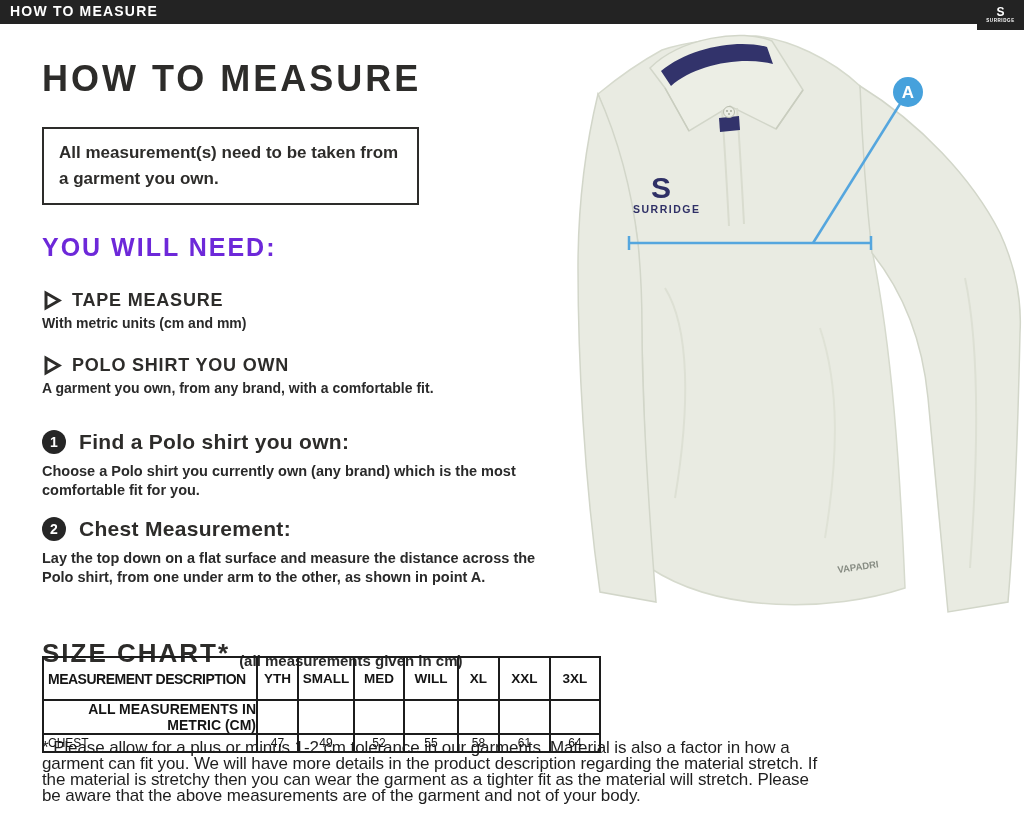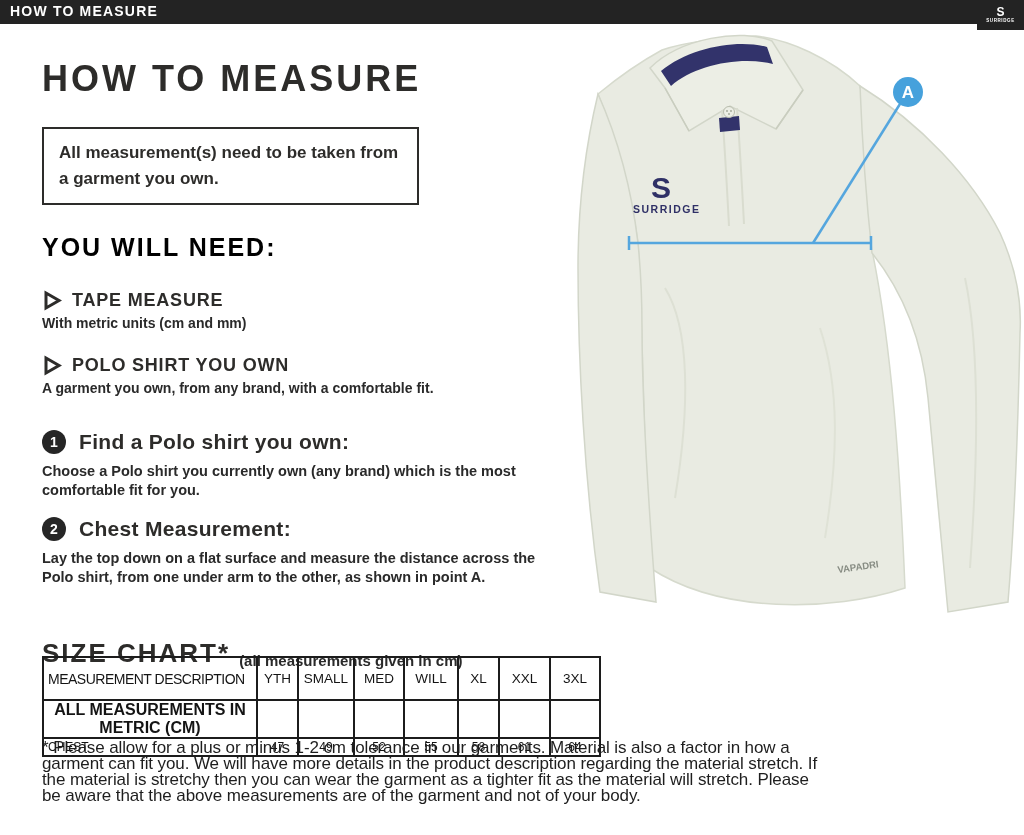--- a/index.html
+++ b/index.html
@@ -17,21 +17,21 @@
   .topbar-logo .logo-text { color:#ffffff; font-weight:700; font-size:4.5px; letter-spacing:0.6px; }
 
   
   .page-title { position:absolute; left:42px; top:58px; font-size:36px; font-weight:800;
                 letter-spacing:3px; color:#2d2c2a; white-space:nowrap; }
   .notice-box { position:absolute; left:42px; top:127px; width:377px; border:2px solid #2d2c2a;
                 padding:11px 15px; }
   .notice-box p { font-size:17px; font-weight:700; line-height:26px; color:#2d2c2a; }
 
   .ywn-heading { position:absolute; left:42px; top:233px; font-size:25px; font-weight:800;
-                 letter-spacing:2px; color:#000000; }
+                 letter-spacing:2px; color:#6d28d9; }
 
   .need-item { position:absolute; left:42px; }
   .need-item.first  { top:290px; }
   .need-item.second { top:355px; }
   .need-head { display:flex; align-items:center; }
   .need-head svg { flex:0 0 auto; }
   .need-label { font-size:18px; font-weight:800; letter-spacing:0.8px; margin-left:9px; color:#2d2c2a; }
   .need-desc { font-size:14px; font-weight:700; margin-top:4px; color:#2a2a2a; }
 
   .step { position:absolute; left:42px; width:505px; }
@@ -43,24 +43,24 @@
   .step-title { font-size:21px; font-weight:800; margin-left:13px; color:#2d2c2a; letter-spacing:0.3px; }
   .step-desc { margin-top:8px; font-size:14.5px; font-weight:700; line-height:19px; color:#2a2a2a; }
 
   .sc-heading-row { position:absolute; left:42px; top:638px; display:flex; align-items:flex-end; }
   .sc-heading { font-size:26px; font-weight:800; letter-spacing:2px; color:#2d2c2a; }
   .sc-subheading { font-size:15px; font-weight:700; margin-left:9px; color:#2a2a2a; }
 
   
   .size-table { position:absolute; left:42px; top:656px; border-collapse:collapse; }
   .size-table th, .size-table td { border:2px solid #1c1c1c; color:#141414; }
-  .size-table thead th { height:43px; font-size:13.5px; font-weight:400; text-align:center; }
+  .size-table thead th { height:43px; font-size:13.5px; font-weight:700; text-align:center; }
   .size-table thead th.desc { font-size:14px; letter-spacing:-0.5px; text-align:left; padding-left:4px; }
   .size-table tr.metric td { height:18px; }
-  .size-table tr.metric td.desc { font-size:16px; font-weight:700; text-align:center; }
+  .size-table tr.metric td.desc { font-size:14px; font-weight:700; text-align:right; }
   .size-table tr.values td { height:18px; font-size:12px; font-weight:400; text-align:center; }
   .size-table tr.values td.desc { font-size:12px; text-align:left; padding-left:4px; }
 
   .footnote { position:absolute; left:42px; top:740px; width:788px; font-size:17px; font-weight:400;
               line-height:16px; color:#1e1e1e; letter-spacing:-0.1px; }
 
   
   .figure { position:absolute; left:570px; top:28px; width:454px; height:612px; }
 </style>
 </head>

